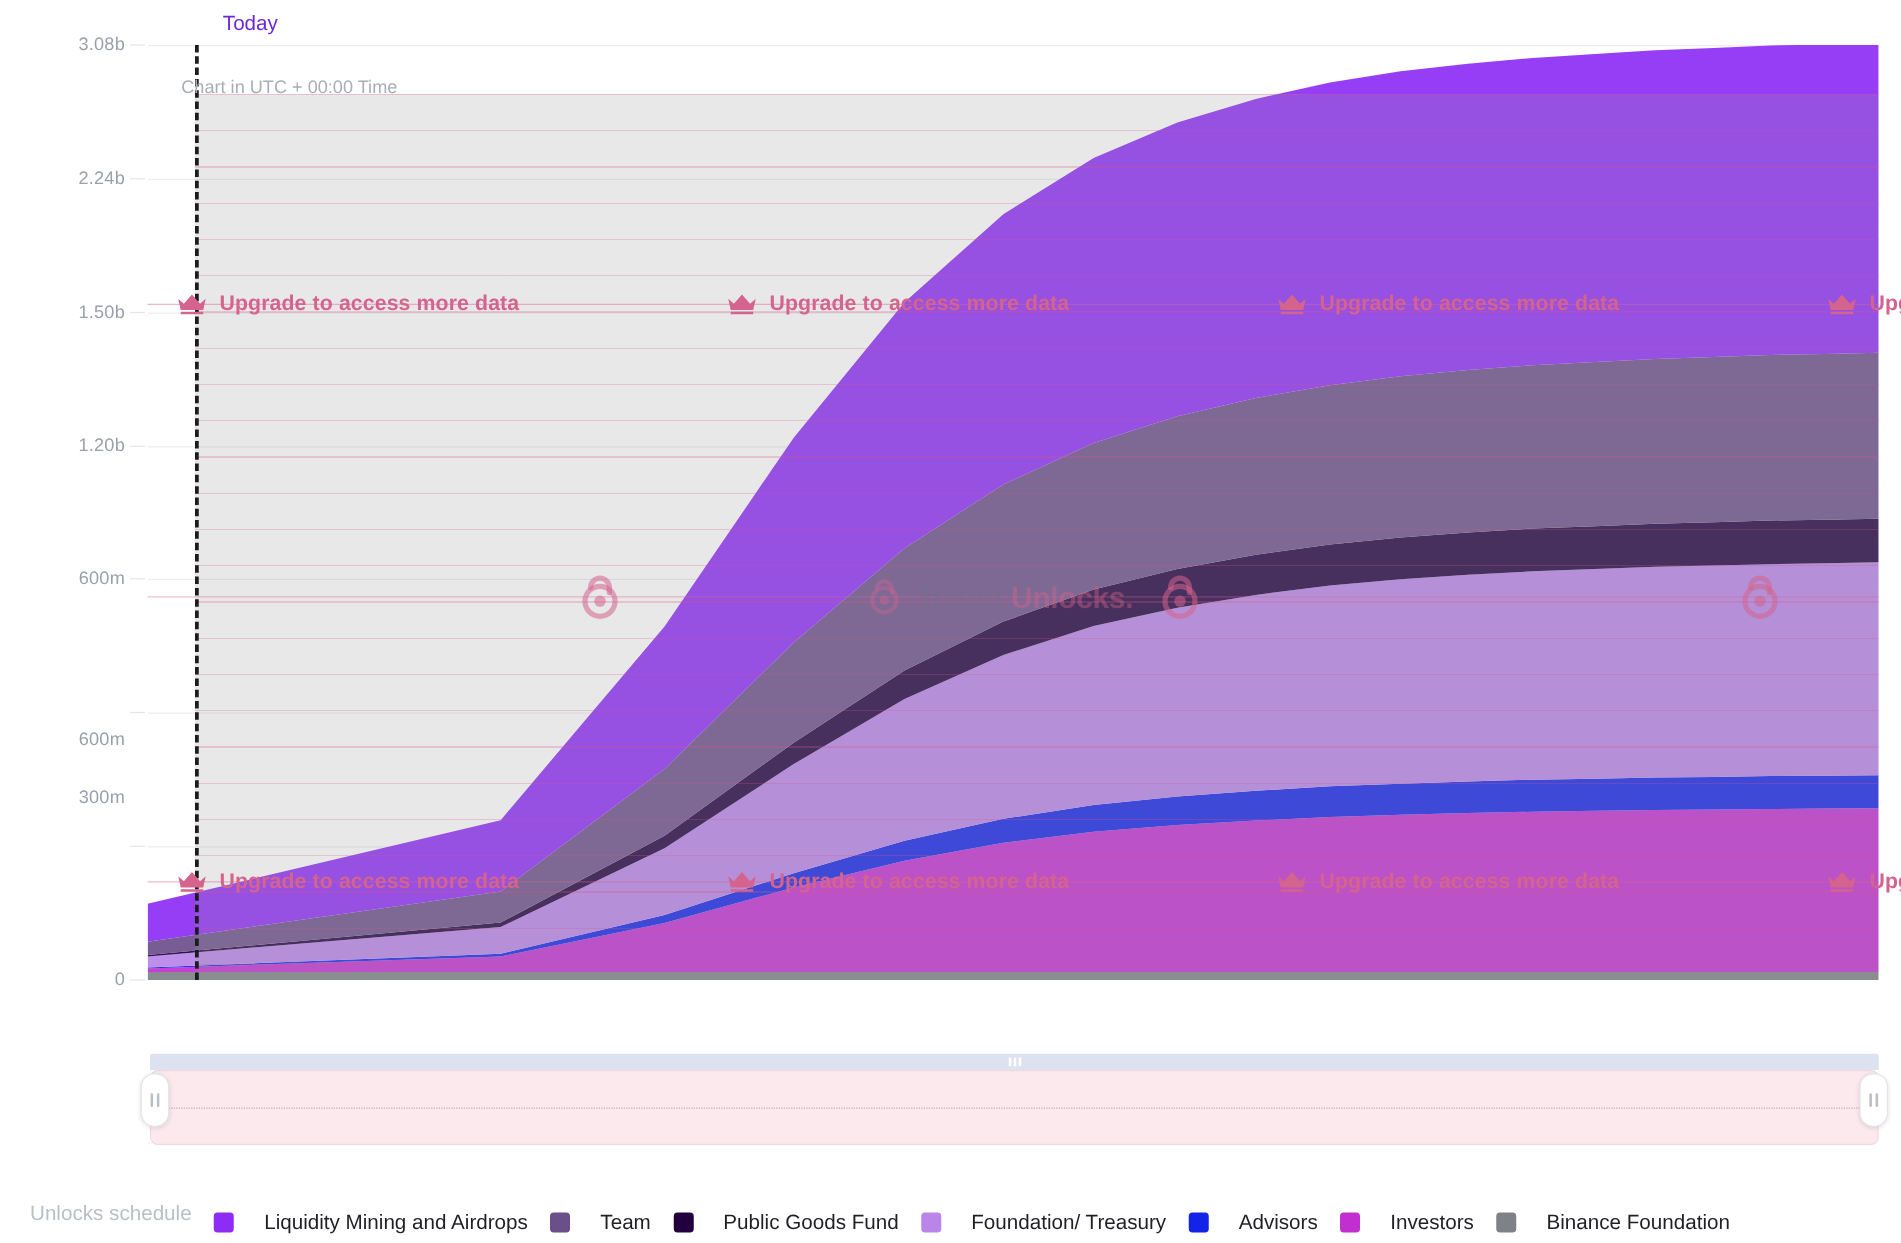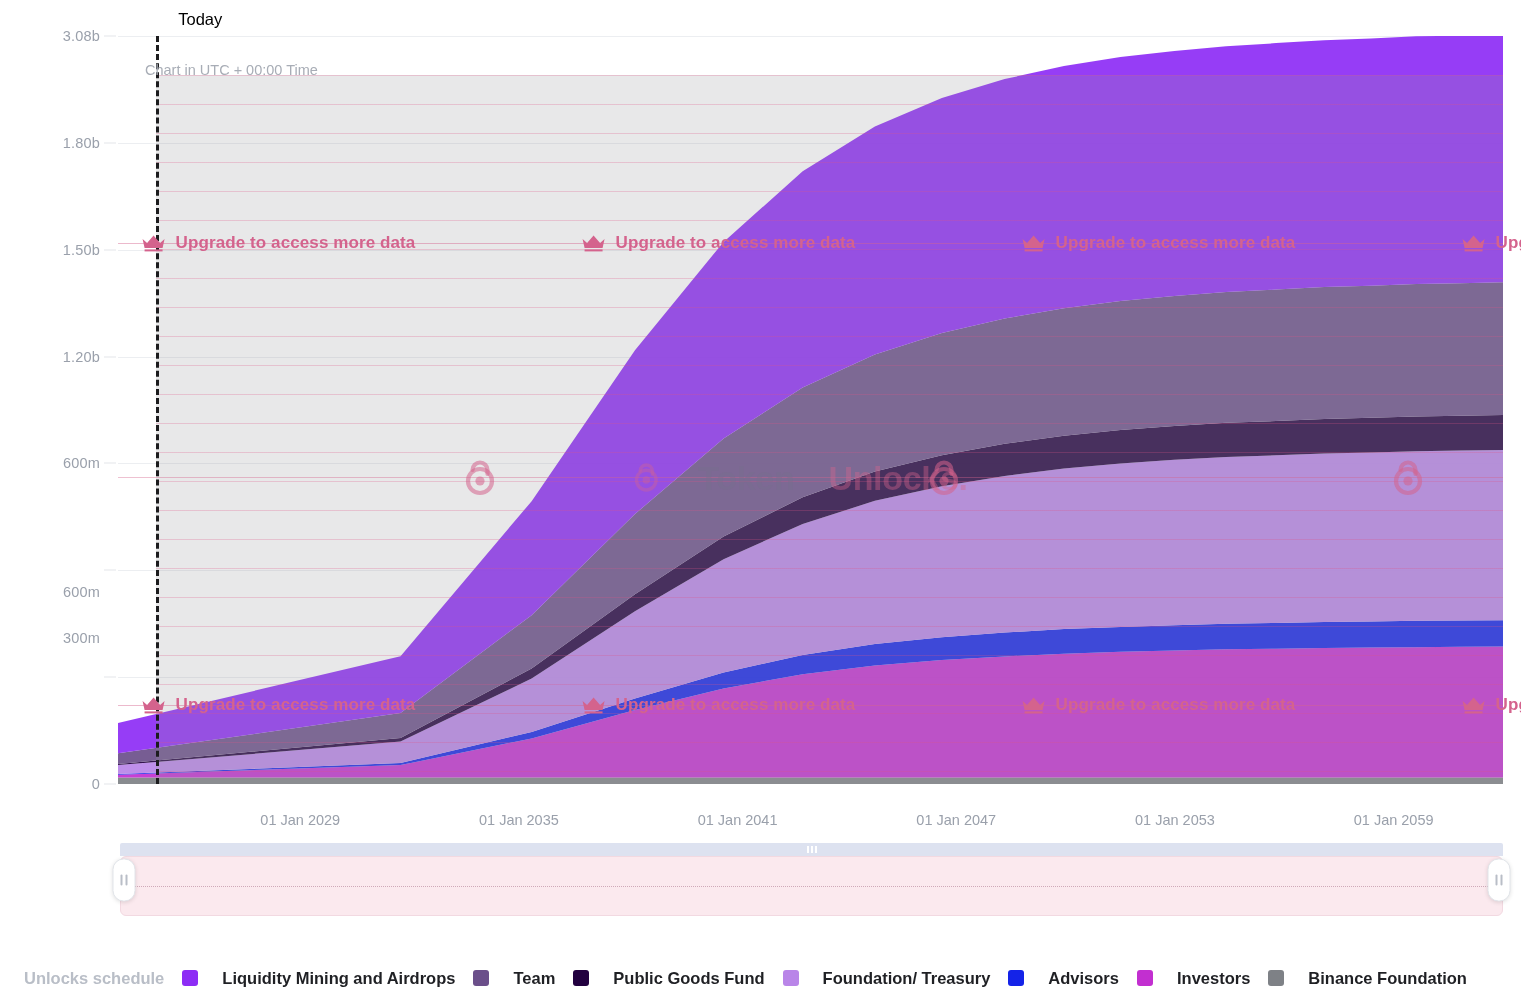--- a/index.html
+++ b/index.html
@@ -81,21 +81,21 @@
   .today-line {
     position: absolute;
     top: 0;
     bottom: 0;
     width: 0;
     border-left: 3px dashed #1c1c1e;
   }
   .today-label {
     position: absolute;
     font-size: 16.5px;
-    color: #000000;
+    color: #6d28d9;
     white-space: nowrap;
   }
 
   .utc-note {
     position: absolute;
     font-size: 14.5px;
     color: #a8adb6;
     white-space: nowrap;
   }
 
@@ -129,21 +129,21 @@
   .wm-row { position: absolute; left: 118px; width: 1385px; height: 50px; pointer-events: none; }
   .wm-lock { position: absolute; transform: translateX(-50%); width: 44px; height: 44px; }
   .wm-brand {
     position: absolute;
     transform: translateX(-50%);
     display: flex;
     align-items: center;
     gap: 8px;
     white-space: nowrap;
   }
-  .wm-brand .wtxt { font-size: 34px; font-weight: 700; letter-spacing: -.3px; margin-left: 26px; }
+  .wm-brand .wtxt { font-size: 24px; font-weight: 700; letter-spacing: -.3px; }
   .wm-brand .w1 { color: rgba(120,110,140,0.42); }
   .wm-brand .w2 { color: rgba(212,99,141,0.40); }
 
   
   .x-axis { position: absolute; left: 118px; top: 784px; width: 1385px; height: 50px; }
   .x-tick {
     position: absolute;
     transform: translateX(-50%);
     top: 28px;
     font-size: 14.5px;
@@ -205,24 +205,22 @@
   }
   .range-handle i { display: block; width: 2px; height: 11px; background: #b9bec7; border-radius: 1px; }
 
   
   .legend {
     position: absolute;
     left: 24px;
     top: 962px;
     height: 32px;
     display: flex;
-    align-items: center;
     gap: 0;
     white-space: nowrap;
-    font-weight: bold;
   }
   .legend-title {
     font-size: 16.5px;
     color: #b9bec7;
     margin-right: 18px;
   }
   .legend-item {
     display: flex;
     align-items: center;
     gap: 24px;
@@ -250,21 +248,21 @@
       <div class="y-tick" style="top: 638px;">300m</div>
       <div class="y-tick-mark" style="top: 677.143px;"></div>
       <div class="y-tick" style="top: 592px;">600m</div>
       <div class="y-tick-mark" style="top: 570.286px;"></div>
       <div class="y-tick" style="top: 463.429px;">600m</div>
       <div class="y-tick-mark" style="top: 463.429px;"></div>
       <div class="y-tick" style="top: 356.571px;">1.20b</div>
       <div class="y-tick-mark" style="top: 356.571px;"></div>
       <div class="y-tick" style="top: 249.714px;">1.50b</div>
       <div class="y-tick-mark" style="top: 249.714px;"></div>
-      <div class="y-tick" style="top: 142.857px;">1.80b</div>
+      <div class="y-tick" style="top: 142.857px;">2.24b</div>
       <div class="y-tick-mark" style="top: 142.857px;"></div>
       <div class="y-tick" style="top: 36px;">3.08b</div>
       <div class="y-tick-mark" style="top: 36px;"></div>
     </div>
 
   <div class="plot" id="plot">
       <div class="gridline" style="top: 0px;"></div>
       <div class="gridline" style="top: 106.857px;"></div>
       <div class="gridline" style="top: 213.714px;"></div>
       <div class="gridline" style="top: 320.571px;"></div>
@@ -373,28 +371,20 @@
               <circle cx="22" cy="27" r="12" fill="none" stroke="rgba(212,99,141,0.50)" stroke-width="4.2"></circle>
               <circle cx="22" cy="27" r="4.6" fill="rgba(212,99,141,0.50)"></circle>
               <path d="M14.5 16 a7.5 7.5 0 0 1 15 0 v4" fill="none" stroke="rgba(212,99,141,0.50)" stroke-width="4.2" stroke-linecap="round"></path>
             </svg></span>
           <span class="wtxt w1">Token</span>
           <span class="wtxt w2">Unlocks.</span>
         </div>
       </div>
     </div>
 
-  <div class="x-axis" id="x-axis">
-      <div class="x-tick" style="left: 182.237px;">01 Jan 2029</div>
-      <div class="x-tick" style="left: 400.921px;">01 Jan 2035</div>
-      <div class="x-tick" style="left: 619.605px;">01 Jan 2041</div>
-      <div class="x-tick" style="left: 838.289px;">01 Jan 2047</div>
-      <div class="x-tick" style="left: 1056.97px;">01 Jan 2053</div>
-      <div class="x-tick" style="left: 1275.66px;">01 Jan 2059</div>
-    </div>
 
   <div class="range-wrap">
     <div class="range-top">
       <div class="range-grip">
         <i></i>
           <i></i>
           <i></i>
       </div>
     </div>
     <div class="range-body">

